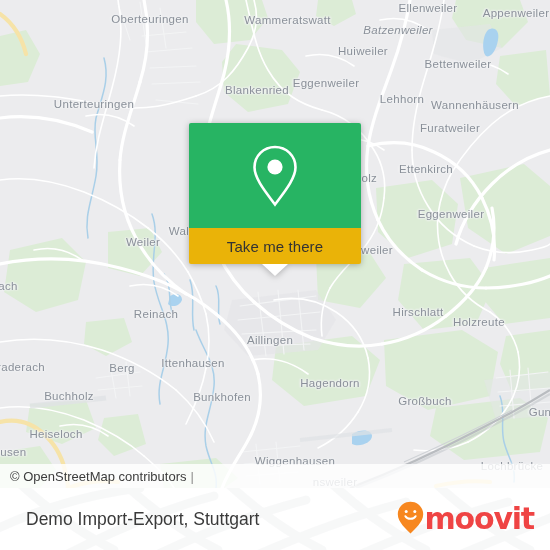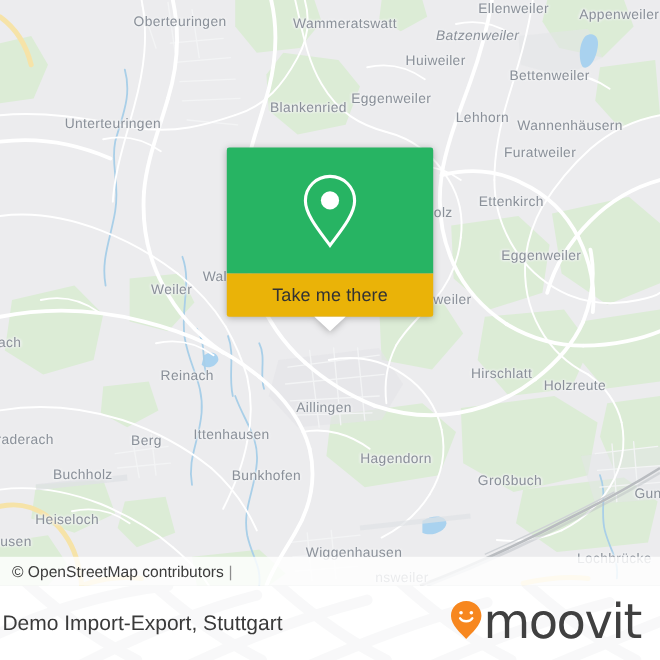--- a/index.html
+++ b/index.html
@@ -138,39 +138,39 @@
   #footer-inner {
     position: absolute;
     left: 0;
     top: 0;
     width: 550px;
     height: 62px;
     display: flex;
     align-items: center;
     justify-content: space-between;
     box-sizing: border-box;
-    padding: 0 16px 0 2px;
+    padding: 0 16px 0 26px;
   }
   #footer-title {
     font-size: 17.5px;
     color: #3a3a3a;
     font-family: "Liberation Sans", sans-serif;
     white-space: nowrap;
   }
   #brand-logo {
     display: flex;
     align-items: center;
     gap: 1px;
   }
   #brand-wordmark {
-    font-size: 40px;
+    font-size: 30px;
     line-height: 30px;
-    color: #404040;
+    color: #ef4444;
     font-family: "DejaVu Sans", sans-serif;
-    font-weight: normal;
+    font-weight: bold;
     letter-spacing: -1.2px;
   }
 </style>
 </head>
 <body>
 
 <div id="app">
 
   <div id="map">
 

